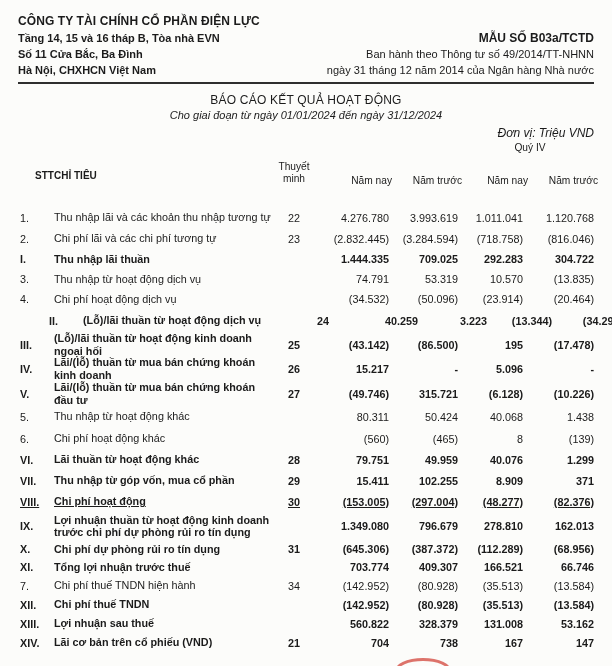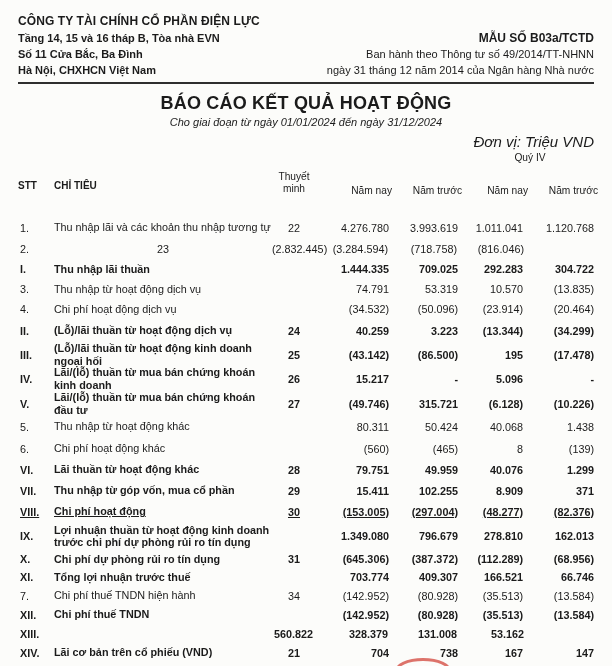--- a/index.html
+++ b/index.html
@@ -16,32 +16,32 @@
   .letterhead{
     display:flex;justify-content:space-between;align-items:flex-end;
     padding:12px 18px 0 18px;
   }
   .lh-left{font-size:11px;font-weight:600;line-height:16px;}
   .company-name{font-size:12px;font-weight:700;line-height:18px;letter-spacing:.1px;}
   .lh-right{text-align:right;font-size:11px;font-weight:400;line-height:16px;}
   .form-code{font-size:12px;font-weight:700;}
   .rule{height:2px;background:#2e2e2e;margin:4px 18px 0 18px;}
   
-  .title{margin-top:9px;text-align:center;font-size:18px;font-weight:700;letter-spacing:.2px;}
+  .title{margin-top:9px;text-align:center;font-size:12px;font-weight:400;letter-spacing:.2px;}
   .subtitle{margin-top:2px;text-align:center;font-size:11px;font-style:italic;}
-  .unit{margin:5px 18px 0 0;text-align:right;font-size:15px;font-style:italic;}
+  .unit{margin:5px 18px 0 0;text-align:right;font-size:12px;font-style:italic;}
   
   .grid-cols{
     display:grid;
     grid-template-columns:36px 218px 44px 76px 70px 66px 70px;
   }
   .thead{margin:2px 14px 0 18px;font-size:10.2px;}
   .h-group1{grid-column:4/6;grid-row:1;text-align:center;line-height:12.5px;padding-top:3px;}
   .h-group2{grid-column:6/8;grid-row:1;text-align:center;align-self:center;}
-  .h-stt{grid-column:1;grid-row:2;align-self:end;padding-bottom:7px;font-weight:600;font-size:10px;}
+  .h-stt{grid-column:1;grid-row:2;align-self:end;padding-bottom:7px;font-weight:600;font-size:10px;margin-left:17px;}
   .h-item{grid-column:2;grid-row:2;align-self:end;padding-bottom:7px;font-weight:600;font-size:10px;}
   .h-note{grid-column:3;grid-row:2;align-self:end;text-align:center;line-height:12px;padding-bottom:3px;margin-top:8px;}
   .h-col{grid-row:2;align-self:end;text-align:right;}
   .h-col .lbl{display:block;padding-bottom:2px;}
   .h-col .ul{height:1px;background:#3a3a3a;width:62px;margin:0 auto 1px auto;}
   
   .tbody{margin:19px 14px 0 18px;font-size:10.8px;}
   .trow{display:grid;grid-template-columns:36px 218px 44px 76px 70px 66px 70px;align-items:center;}
   .trow.bold{font-weight:700;}
   .c-stt{padding-left:2px;}
@@ -113,20 +113,21 @@
         <div class="c-stt">1.</div>
         <div class="c-label">Thu nhập lãi và các khoản thu nhập tương tự</div>
         <div class="c-note">22</div>
         <div class="c-v v1">4.276.780</div>
         <div class="c-v v2">3.993.619</div>
         <div class="c-v v3">1.011.041</div>
         <div class="c-v v4">1.120.768</div>
       </div>
       <div class="trow" style="height: 21px;">
         <div class="c-stt">2.</div>
+        <div class="c-label">Chi phí lãi và các chi phí tương tự</div>
         <div class="c-note">23</div>
         <div class="c-v v1">(2.832.445)</div>
         <div class="c-v v2">(3.284.594)</div>
         <div class="c-v v3">(718.758)</div>
         <div class="c-v v4">(816.046)</div>
       </div>
       <div class="trow bold" style="height: 20px;">
         <div class="c-stt">I.</div>
         <div class="c-label">Thu nhập lãi thuần</div>
         <div class="c-note"></div>
@@ -146,21 +147,21 @@
       </div>
       <div class="trow" style="height: 20px;">
         <div class="c-stt">4.</div>
         <div class="c-label">Chi phí hoạt động dịch vụ</div>
         <div class="c-note"></div>
         <div class="c-v v1">(34.532)</div>
         <div class="c-v v2">(50.096)</div>
         <div class="c-v v3">(23.914)</div>
         <div class="c-v v4">(20.464)</div>
       </div>
-      <div class="trow bold" style="height: 23px;">
+      <div class="trow bold" style="height: 23px; margin-left: 29px;">
         <div class="c-stt">II.</div>
         <div class="c-label">(Lỗ)/lãi thuần từ hoạt động dịch vụ</div>
         <div class="c-note">24</div>
         <div class="c-v v1">40.259</div>
         <div class="c-v v2">3.223</div>
         <div class="c-v v3">(13.344)</div>
         <div class="c-v v4">(34.299)</div>
       </div>
       <div class="trow bold" style="height: 24px;">
         <div class="c-stt">III.</div>
@@ -274,20 +275,21 @@
         <div class="c-stt">XII.</div>
         <div class="c-label">Chi phí thuế TNDN</div>
         <div class="c-note"></div>
         <div class="c-v v1">(142.952)</div>
         <div class="c-v v2">(80.928)</div>
         <div class="c-v v3">(35.513)</div>
         <div class="c-v v4">(13.584)</div>
       </div>
       <div class="trow bold" style="height: 19px;">
         <div class="c-stt">XIII.</div>
+        <div class="c-label">Lợi nhuận sau thuế</div>
         <div class="c-note"></div>
         <div class="c-v v1">560.822</div>
         <div class="c-v v2">328.379</div>
         <div class="c-v v3">131.008</div>
         <div class="c-v v4">53.162</div>
       </div>
       <div class="trow bold" style="height: 19px;">
         <div class="c-stt">XIV.</div>
         <div class="c-label">Lãi cơ bản trên cổ phiếu (VND)</div>
         <div class="c-note">21</div>

